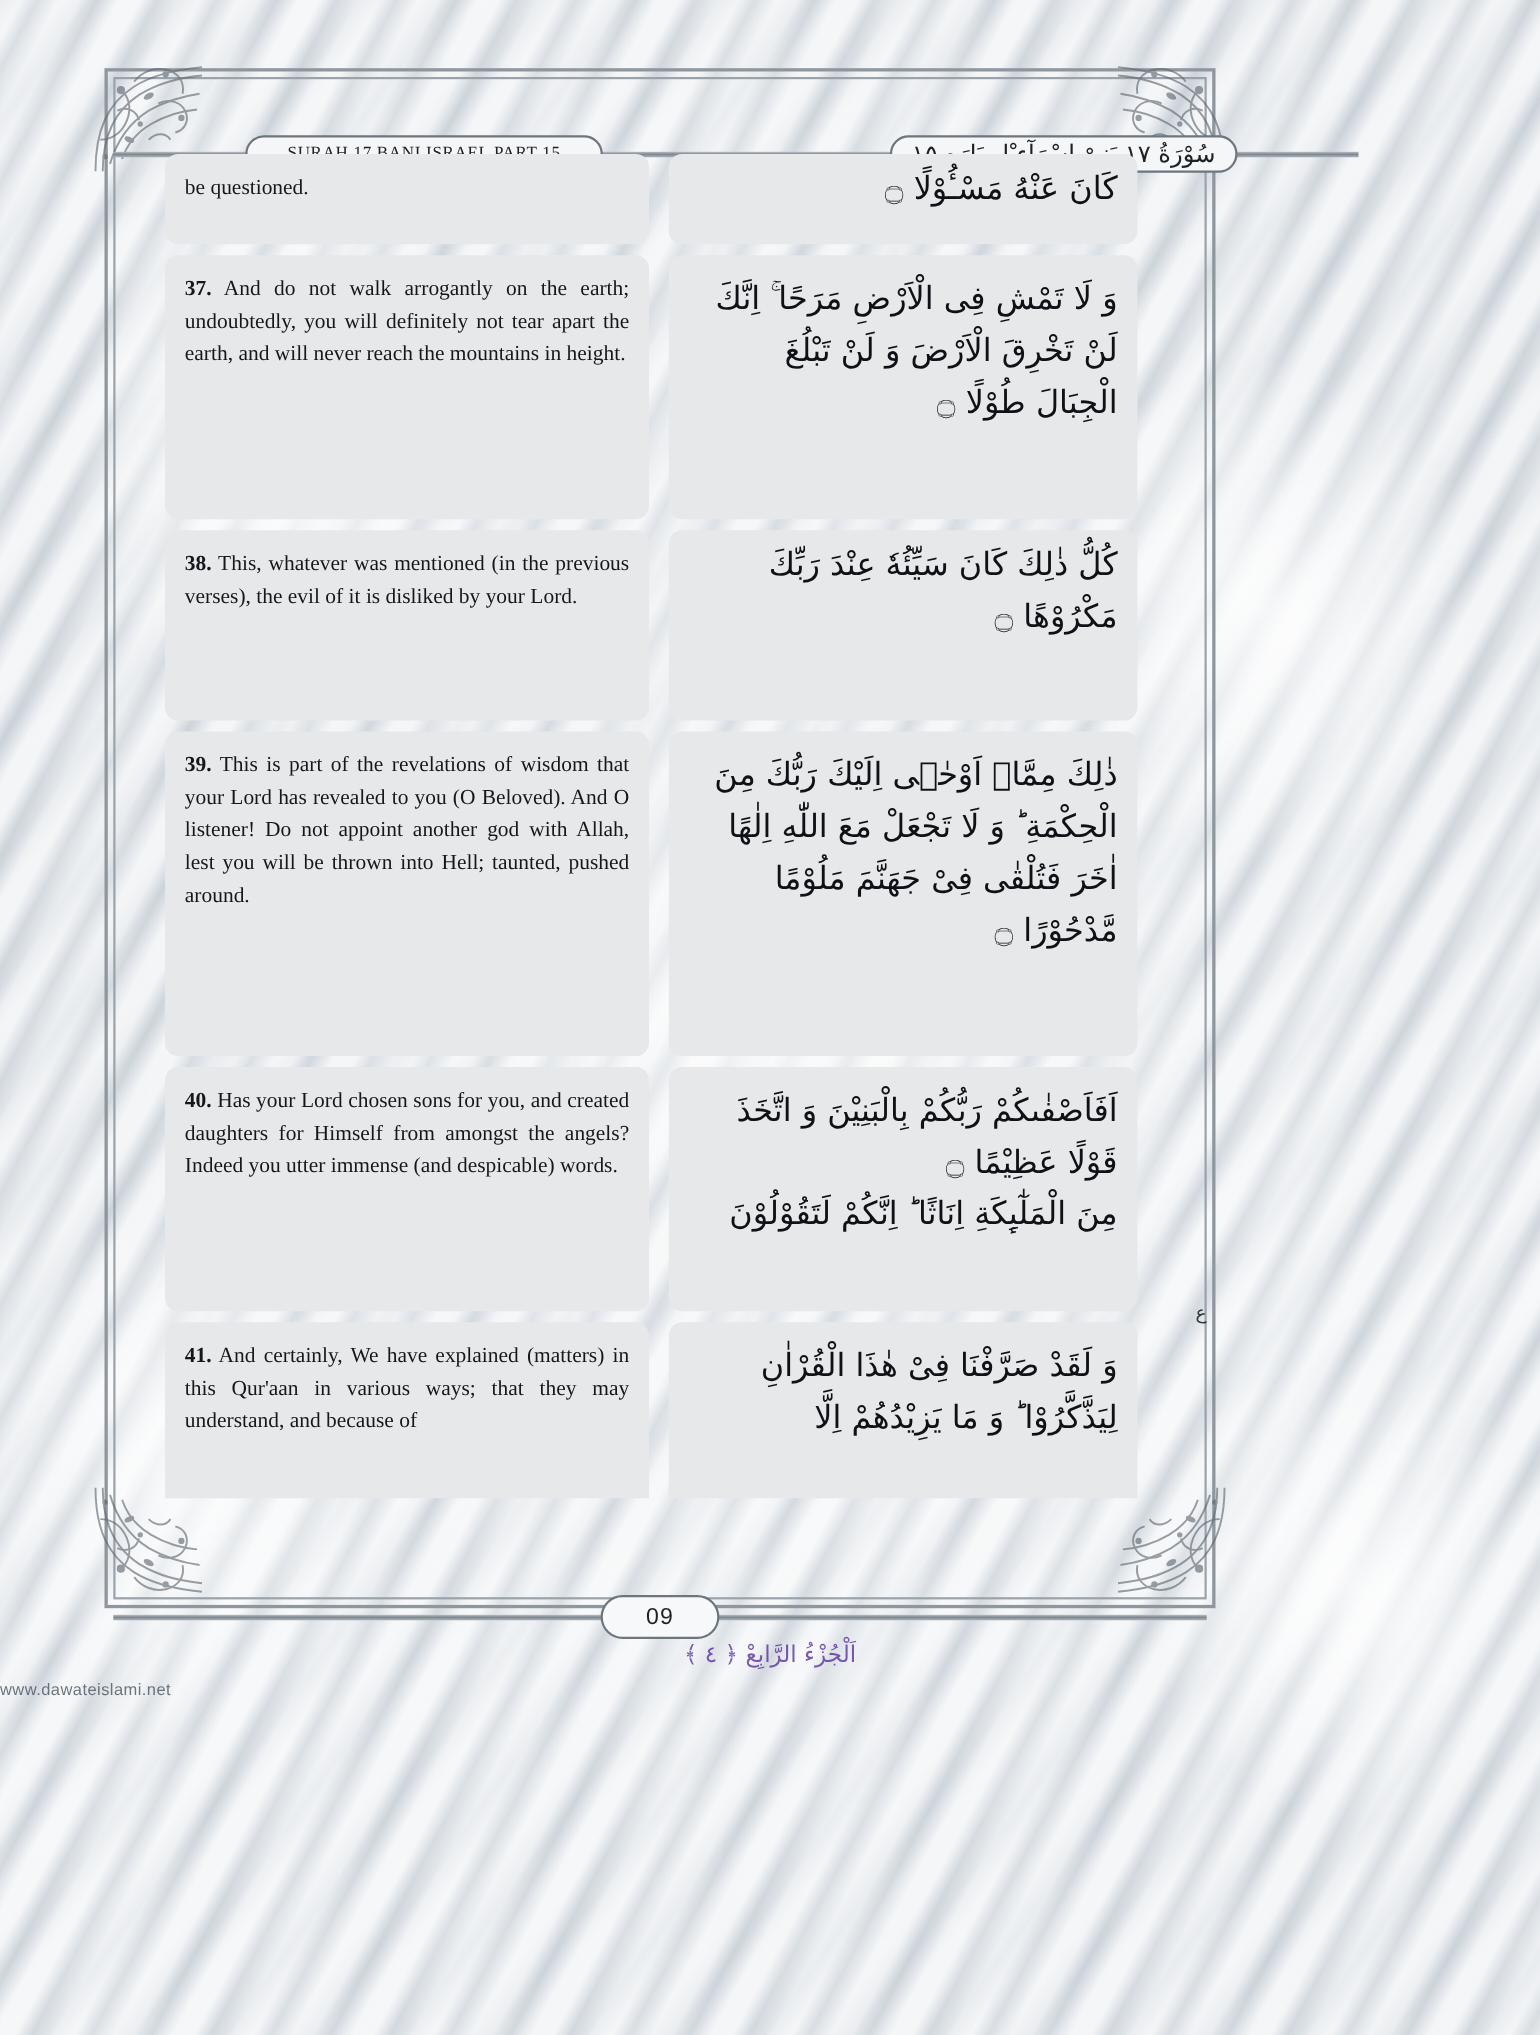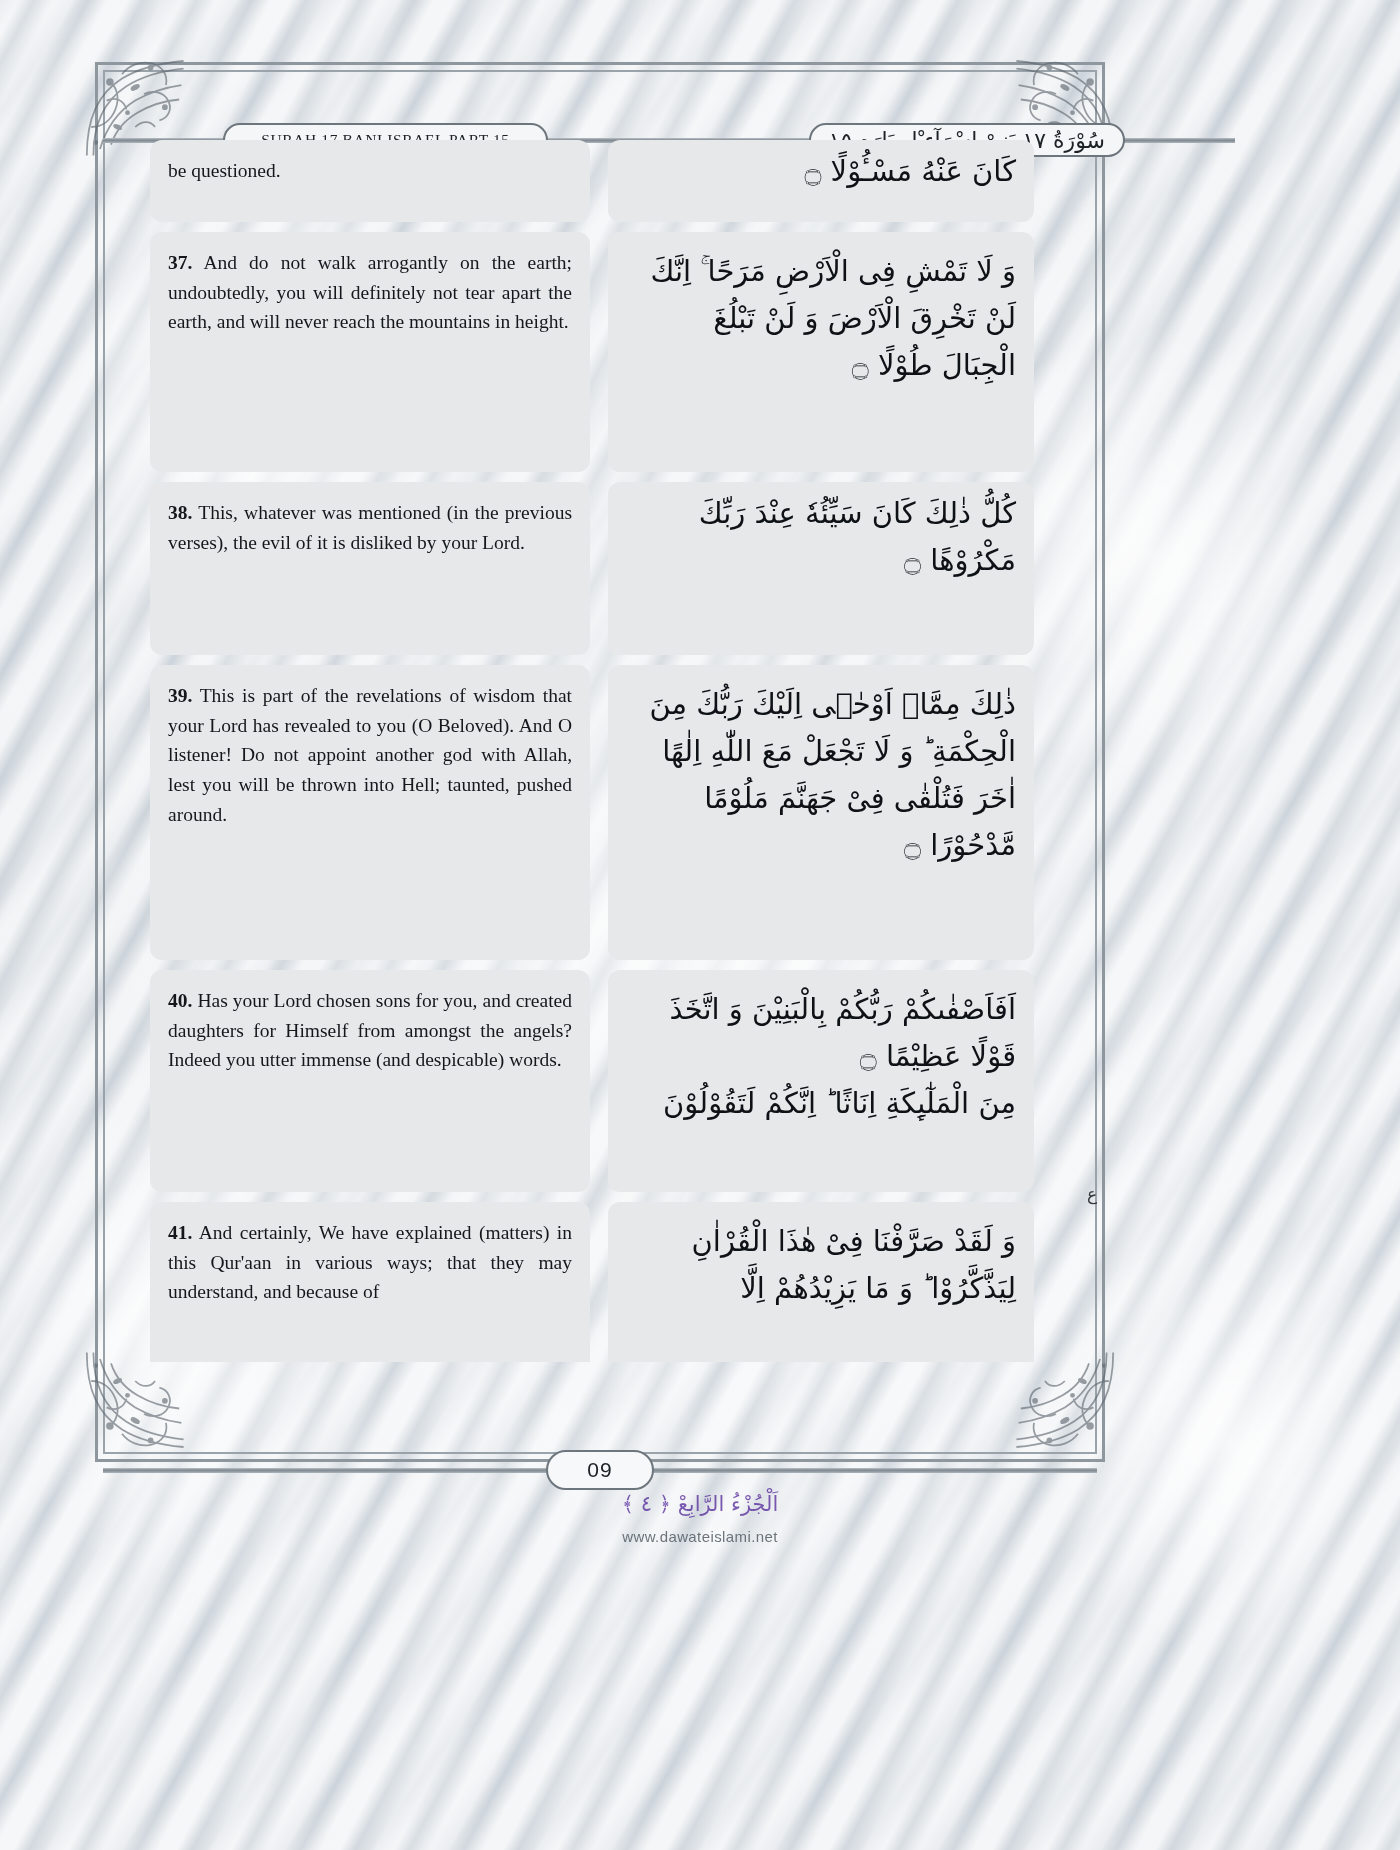--- a/index.html
+++ b/index.html
@@ -208,21 +208,21 @@
     font-family: "DejaVu Sans", sans-serif;
     font-size: 21px;
     color: #4c1d95;
     direction: rtl;
     opacity: 0.72;
   }
   .footer-url {
     position: absolute;
     left: 0; right: 0;
     top: 1528px;
-    text-align: center;
+    text-align: left;
     font-family: "Liberation Sans", sans-serif;
     font-size: 15px;
     letter-spacing: 0.4px;
     color: #545d66;
     opacity: 0.85;
   }
 </style>
 </head>
 <body>
 

